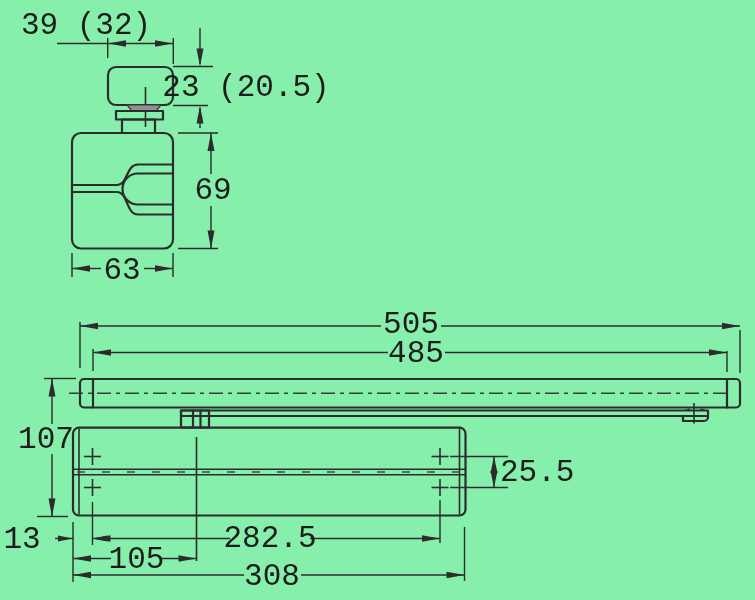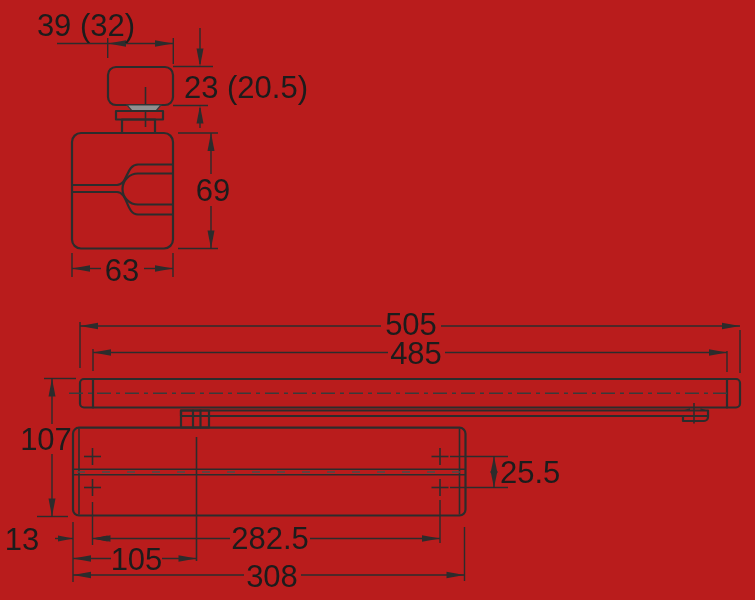--- a/index.html
+++ b/index.html
@@ -1,17 +1,17 @@
 <!DOCTYPE html>
 <html><head>
 <meta charset="utf-8">
 <style>
   html,body{margin:0;padding:0;background:#ffffff;}
-  .canvas{position:relative;width:755px;height:600px;background:#b91c1c;overflow:hidden;
-          font-family:Liberation Sans, sans-serif;}
+  .canvas{position:relative;width:755px;height:600px;background:#86efac;overflow:hidden;
+          font-family:Liberation Mono, monospace;}
   svg{display:block;}
   .geoline{stroke:#2c2c2c;stroke-width:2.2;fill:none;stroke-linecap:round;stroke-linejoin:round;}
   .geothin{stroke:#2c2c2c;stroke-width:1.6;fill:none;}
   .dimline{stroke:#2c2c2c;stroke-width:1.4;fill:none;}
   .arrow{fill:#2c2c2c;stroke:none;}
   .dimtext{fill:#1c1c1c;font-size:31px;letter-spacing:0px;}
   .centerline{stroke:#3a3a3a;stroke-width:1.6;fill:none;stroke-dasharray:14 5 4 5;}
   .knurl{stroke:#4a4a4a;stroke-width:1.4;fill:none;stroke-dasharray:8 17;}
 </style>
 </head>

